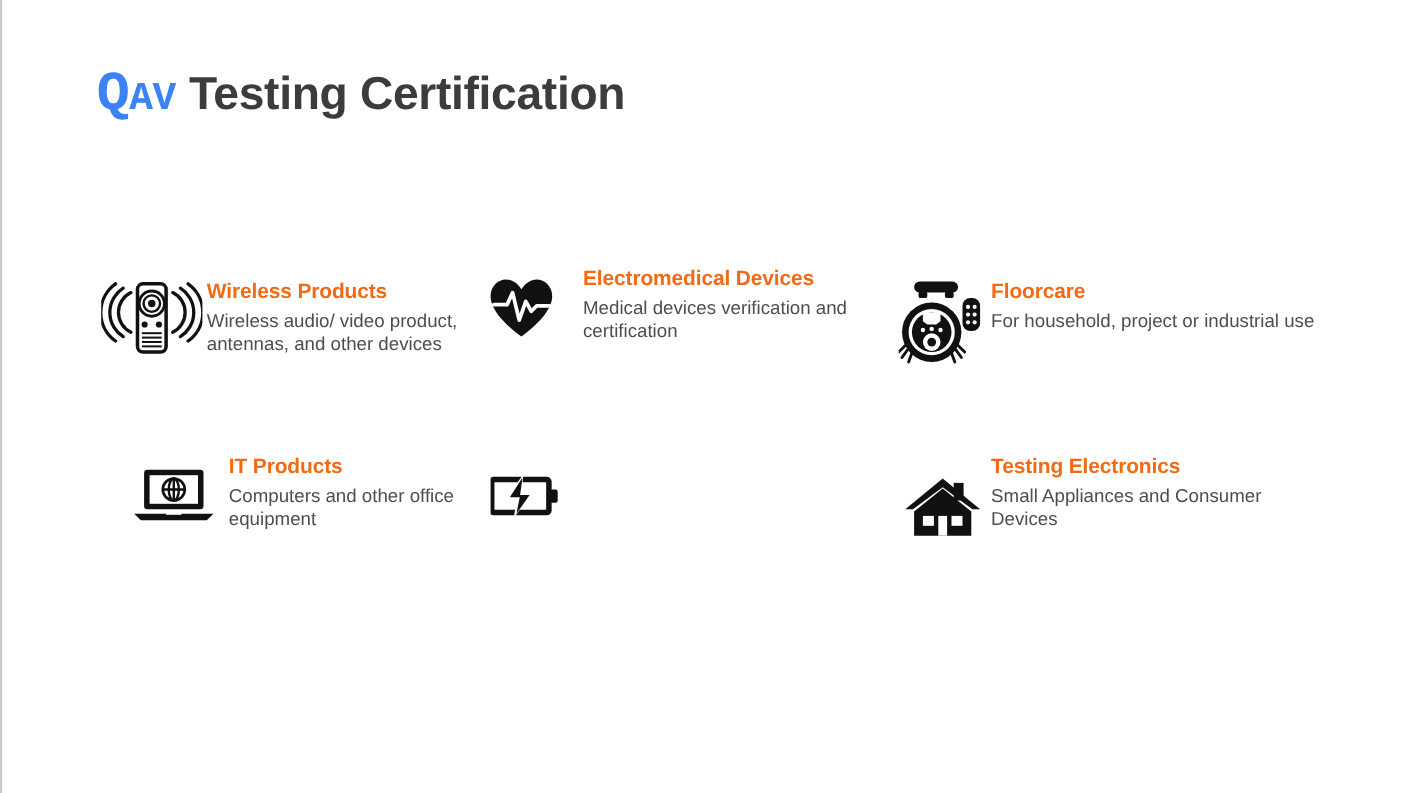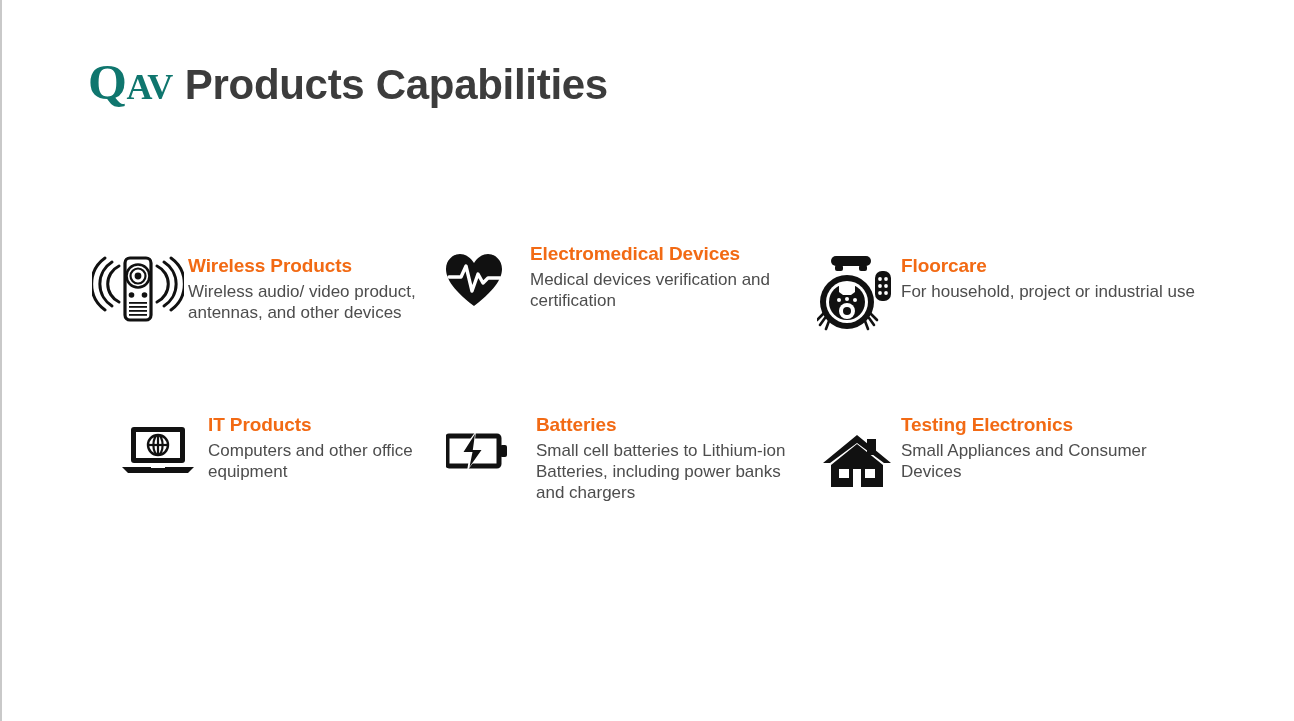--- a/index.html
+++ b/index.html
@@ -24,23 +24,23 @@
 
   
   .title-row {
     position: absolute;
     left: 86px;
     top: 36px;
     display: flex;
     align-items: baseline;
   }
   .logo-mark {
-    font-family: Liberation Serif, serif;
+    font-family: Liberation Mono, monospace;
     font-weight: 700;
-    color: #0f766e;
+    color: #3b82f6;
     letter-spacing: -0.5px;
     line-height: 1;
     white-space: nowrap;
   }
   .logo-q {
     font-size: 50px;
   }
   .logo-av {
     font-size: 36px;
   }
@@ -134,21 +134,21 @@
 
   svg { display: block; }
 </style>
 </head>
 <body>
 
 <div class="slide">
 
   <div class="title-row">
     <span class="logo-mark"><span class="logo-q">Q</span><span class="logo-av">AV</span></span>
-    <h1 class="slide-title">Products Capabilities</h1>
+    <h1 class="slide-title">Testing Certification</h1>
   </div>
 
 
   <div class="grid">
 
     <div class="row row-1">
 
       <div class="cell cell-a c-wireless">
         <div class="icon-box">
           <svg width="92" height="74" viewBox="0 0 92 74" aria-hidden="true">
@@ -272,24 +272,20 @@
 
               <rect x="1" y="5" width="52" height="30" rx="2" fill="none" stroke="#111111" stroke-width="5"></rect>
 
               <rect x="54" y="14" width="7" height="12" rx="2"></rect>
 
               <path d="M30 0 L 14 22 H 24 L 21 40 L 38 17 H 28 Z" fill="#ffffff"></path>
               <path d="M29 3 L 17.5 21 H 26.5 L 23.5 36 L 35.5 19 H 26.8 Z" fill="#111111"></path>
             </g>
           </svg>
         </div>
-        <div class="txt-box">
-          <p class="item-title">Batteries</p>
-          <p class="item-desc">Small cell batteries to Lithium-ion Batteries, including power  banks and chargers</p>
-        </div>
       </div>
 
       <div class="cell cell-c c-consumer">
         <div class="icon-box">
           <svg width="70" height="56" viewBox="0 0 70 56" aria-hidden="true">
             <g fill="#111111">
 
               <rect x="45" y="6" width="9" height="16"></rect>
 
               <path d="M35 2 L 69 30 L 62 30 L 35 10 L 8 30 L 1 30 Z"></path>

